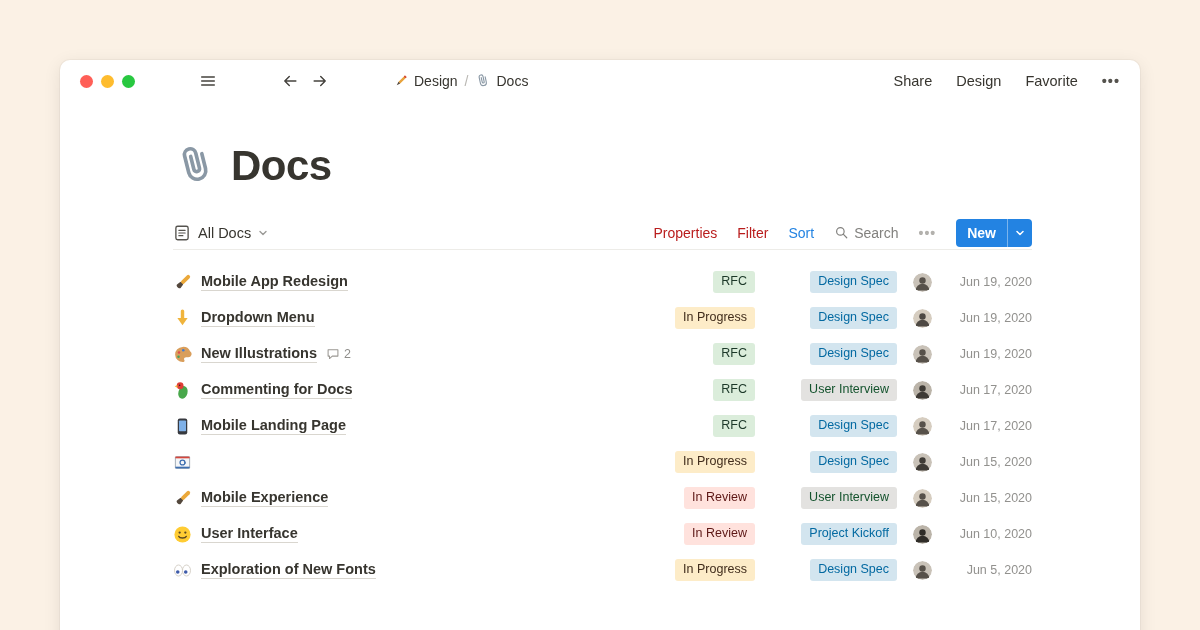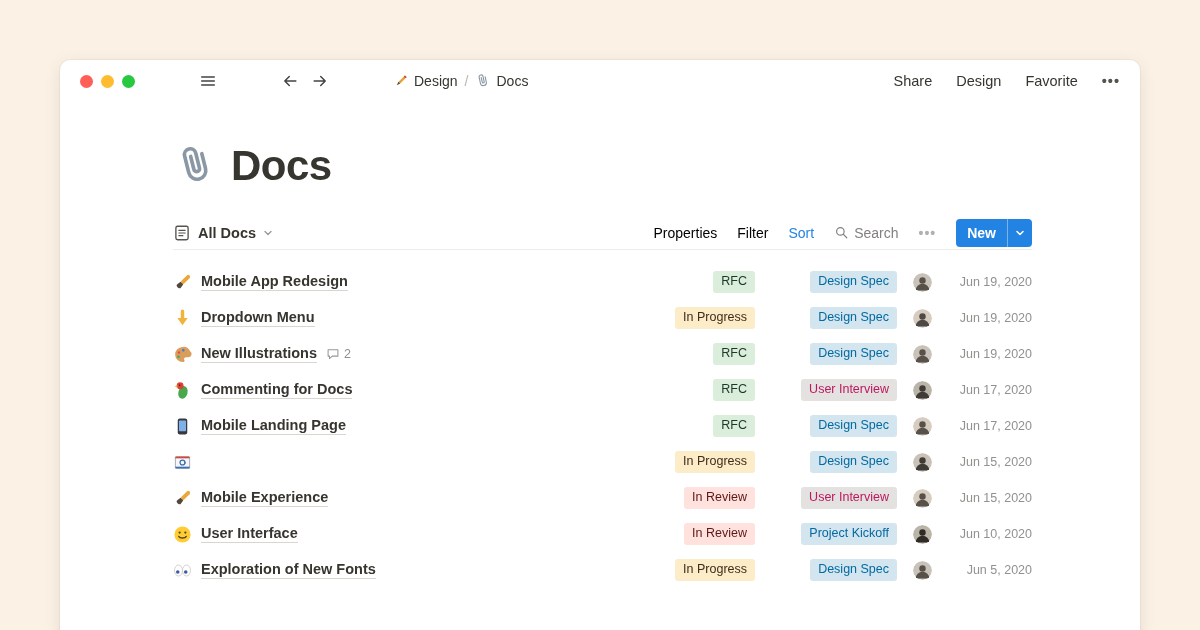--- a/index.html
+++ b/index.html
@@ -32,24 +32,24 @@
   .tb-actions { display:flex; align-items:center; gap:24px; font-size:14.5px; }
   .tb-action { cursor:default; }
   .tb-more { color:#55534E; letter-spacing:1px; font-weight:700; }
   
   .content { padding:40px 108px 0 113px; }
   .page-title { display:flex; align-items:center; gap:12px; }
   .page-title .title-text { font-size:42px; font-weight:700; letter-spacing:-0.5px; color:#37352F; }
   .page-desc { margin-top:16px; font-size:14.5px; color:#37352F; }
   
   .toolbar { margin-top:32px; display:flex; align-items:center; height:28px; padding-bottom:6px; border-bottom:1px solid #EDECE8; }
-  .view-switcher { display:flex; align-items:center; gap:7px; font-size:14.5px; font-weight:700; }
+  .view-switcher { display:flex; align-items:center; gap:7px; font-size:14.5px; font-weight:400; }
   .chev { color:#9B9A97; display:inline-flex; }
   .toolbar-right { display:flex; align-items:center; gap:20px; margin-left:auto; font-size:14px; }
-  .tool { color:#000000; cursor:default; }
+  .tool { color:#b91c1c; cursor:default; }
   .tool.active { color:#2383E2; }
   .search-group { display:flex; align-items:center; gap:5px; color:#82817E; }
   .tool-more { color:#B3B1AD; letter-spacing:1px; font-weight:700; }
   .new-btn { display:flex; align-items:stretch; height:28px; border-radius:4px; overflow:hidden; background:#2383E2; color:#fff; }
   .new-btn .new-main { display:flex; align-items:center; padding:0 11px; font-size:14px; font-weight:700; }
   .new-btn .new-divider { width:1px; background:rgba(255,255,255,0.40); }
   .new-btn .new-caret { display:flex; align-items:center; padding:0 7px; }
   
   .table { margin-top:14px; }
   .row { height:36px; display:flex; align-items:center; }
@@ -65,21 +65,21 @@
   .col { display:flex; justify-content:flex-end; flex:none; }
   .col.status { width:108px; }
   .col.tag { width:128px; margin-left:14px; }
   .badge {
     font-size:12.5px; padding:3px 8px; border-radius:3px; line-height:1.25; white-space:nowrap; cursor:default;
   }
   .badge.green { background:#DBEDDB; color:#1C3829; }
   .badge.yellow { background:#FDECC8; color:#402C1B; }
   .badge.red { background:#FFE2DD; color:#5D1715; }
   .badge.blue { background:#D3E5EF; color:#0369a1; }
-  .badge.gray { background:#E3E2E0; color:#be185d; }
+  .badge.gray { background:#E3E2E0; color:#14532d; }
   .avatar { width:19px; height:19px; border-radius:50%; overflow:hidden; margin:0 12px 0 16px; flex:none; }
   .avatar svg { width:19px; height:19px; display:block; }
   .date { width:88px; text-align:right; font-size:12.5px; color:#92918E; flex:none; white-space:nowrap; }
 </style>
 </head>
 <body>
 
 <div class="window">
 
   <div class="titlebar">

